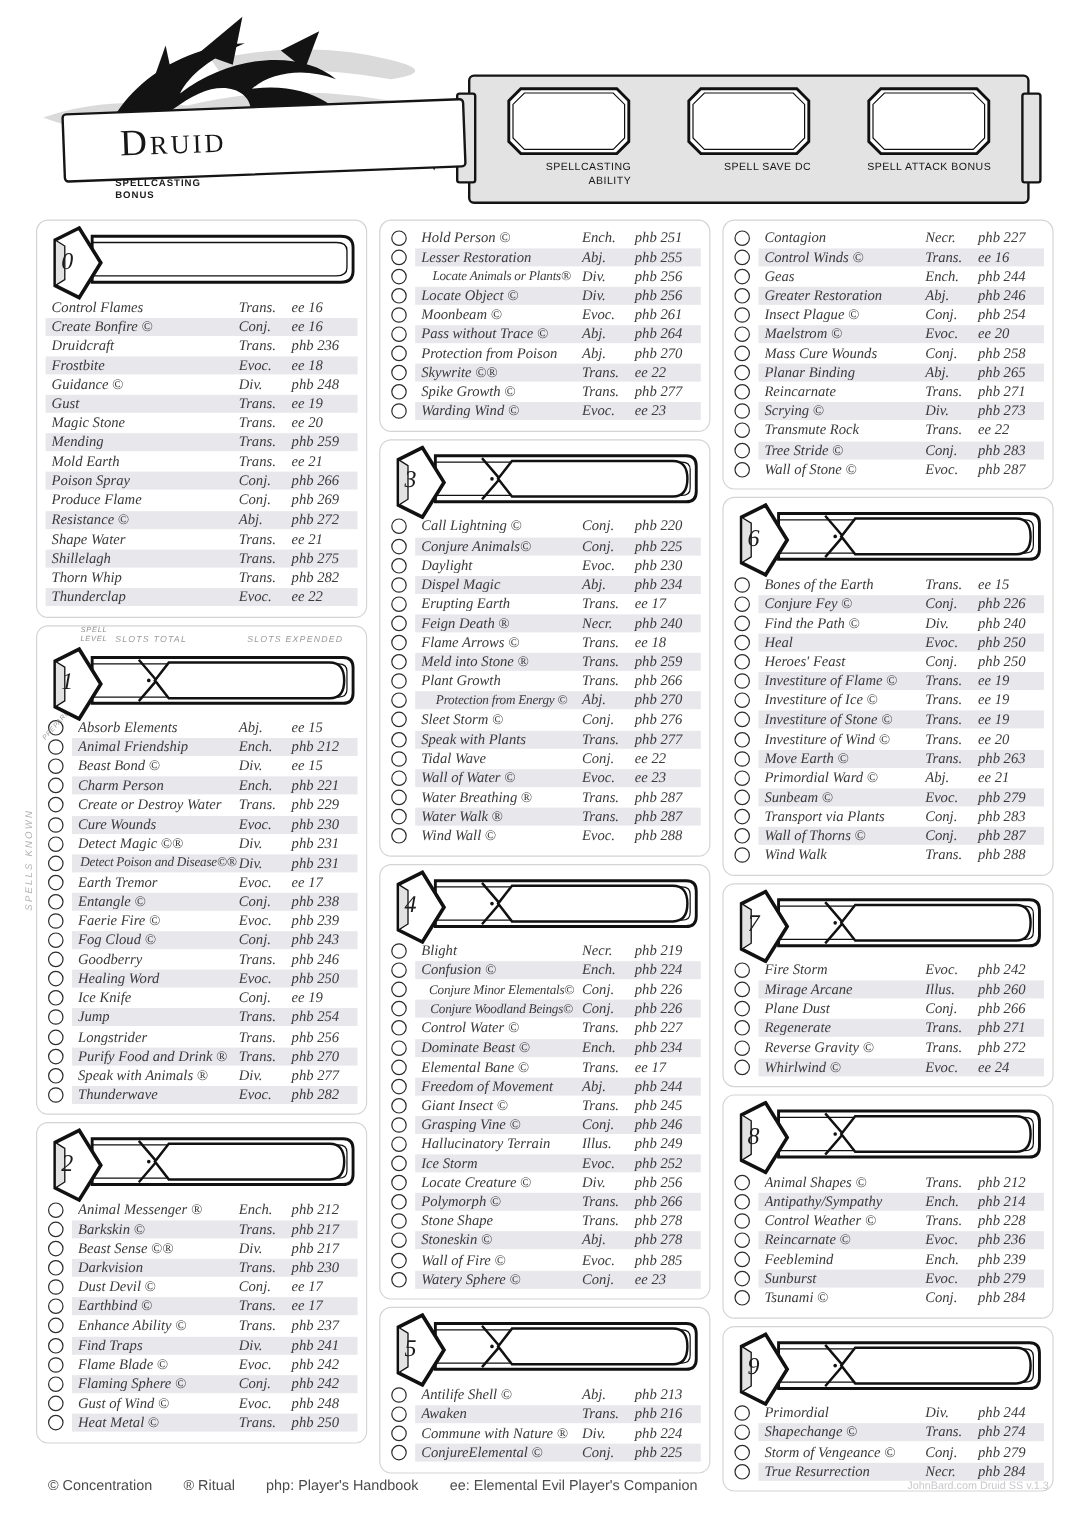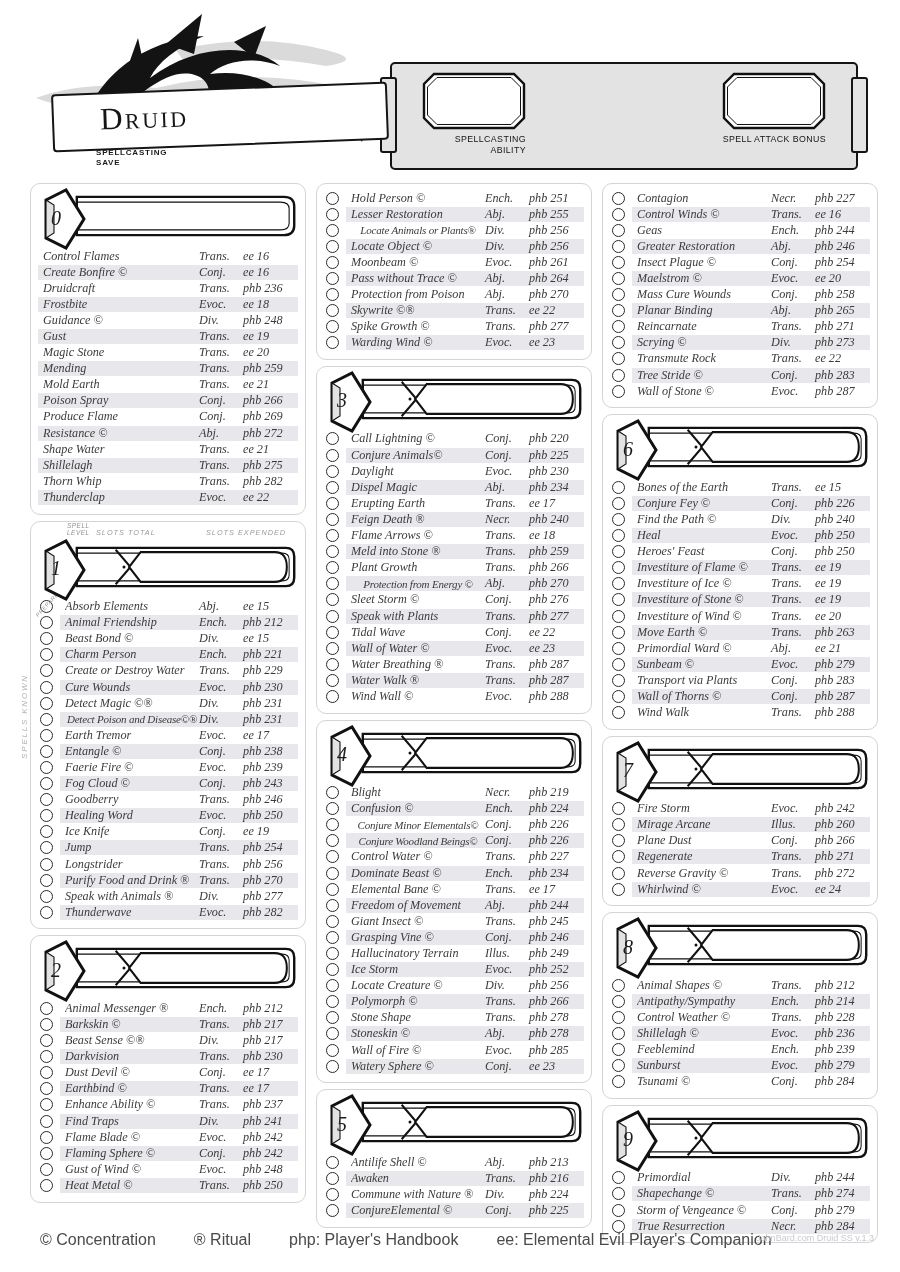--- a/index.html
+++ b/index.html
@@ -53,21 +53,21 @@
   .chk{width:11px;height:11px;border:1.6px solid #2b2b2b;border-radius:50%;margin:0 7px 0 2px;flex:none;background:#fff;}
   .rbody{flex:1;display:flex;align-items:center;height:15px;padding:0 3px 0 5px;
          font-family:"Liberation Serif",serif;font-size:12.2px;color:#3b3b3b;min-width:0;}
   .rbody.stripe{background:#e8e8ec;}
   .sname{flex:1;white-space:nowrap;overflow:hidden;}
   .sname.tight{font-size:11px;letter-spacing:-.2px;text-align:center;}
   .sschool{width:44px;flex:none;}
   .sref{width:52px;flex:none;}
 
   
-  .legend{position:absolute;left:40px;top:1231px;display:flex;gap:38px;font-size:16px;color:#4a4a4a;}
+  .legend{position:absolute;left:40px;top:1231px;display:flex;gap:26px;font-size:12px;color:#4a4a4a;}
   .credit{position:absolute;right:26px;top:1233px;font-size:9px;color:#c9c9cc;}
 </style>
 </head>
 <body>
 
 <div class="art">
   <svg viewBox="0 0 370 168" width="370" height="168">
     <g fill="#dadada">
       <path d="M10 96 Q60 78 130 86 Q220 64 320 86 Q355 96 330 106 Q240 92 150 106 Q60 116 10 96 Z"></path>
       <path d="M150 48 Q230 30 300 48 Q340 58 300 64 Q220 50 160 62 Z"></path>
@@ -84,34 +84,43 @@
       <circle cx="312" cy="88" r="2.4"></circle>
       <circle cx="258" cy="130" r="2"></circle>
       <path d="M322 118 C340 96 360 100 366 124 C352 114 340 120 336 140 Z"></path>
     </g>
   </svg>
 </div>
 
 <div class="ribbon">
   <div class="ribbon-text">Druid</div>
 </div>
-<div class="class-caption">SPELLCASTING SAVE</div>
+<div class="class-caption">SPELLCASTING BONUS</div>
 
 <div class="stat-strip">
   <div class="strip-cap left"></div>
   <div class="strip-cap right"></div>
 
   <div class="stat-box sb0">
     <div class="oct">
       <svg viewBox="0 0 104 58">
           <polygon points="12,2 92,2 102,12 102,46 92,56 12,56 2,46 2,12" fill="#fff" stroke="#111" stroke-width="2.4"></polygon>
           <polygon points="15,5.5 89,5.5 98.5,15 98.5,43 89,52.5 15,52.5 5.5,43 5.5,15" fill="none" stroke="#111" stroke-width="1"></polygon>
         </svg>
     </div>
     <div class="stat-label">SPELLCASTING ABILITY</div>
+  </div>
+  <div class="stat-box sb1">
+    <div class="oct">
+      <svg viewBox="0 0 104 58">
+          <polygon points="12,2 92,2 102,12 102,46 92,56 12,56 2,46 2,12" fill="#fff" stroke="#111" stroke-width="2.4"></polygon>
+          <polygon points="15,5.5 89,5.5 98.5,15 98.5,43 89,52.5 15,52.5 5.5,43 5.5,15" fill="none" stroke="#111" stroke-width="1"></polygon>
+        </svg>
+    </div>
+    <div class="stat-label">SPELL SAVE DC</div>
   </div>
   <div class="stat-box sb2">
     <div class="oct">
       <svg viewBox="0 0 104 58">
           <polygon points="12,2 92,2 102,12 102,46 92,56 12,56 2,46 2,12" fill="#fff" stroke="#111" stroke-width="2.4"></polygon>
           <polygon points="15,5.5 89,5.5 98.5,15 98.5,43 89,52.5 15,52.5 5.5,43 5.5,15" fill="none" stroke="#111" stroke-width="1"></polygon>
         </svg>
     </div>
     <div class="stat-label">SPELL ATTACK BONUS</div>
   </div>
@@ -1381,21 +1390,21 @@
             <span class="chk"></span>
             <div class="rbody">
               <span class="sname">Control Weather ©</span>
               <span class="sschool">Trans.</span>
               <span class="sref">phb 228</span>
             </div>
           </div>
           <div class="srow">
             <span class="chk"></span>
             <div class="rbody stripe">
-              <span class="sname">Shillelagh ©</span>
+              <span class="sname">Reincarnate ©</span>
               <span class="sschool">Evoc.</span>
               <span class="sref">phb 236</span>
             </div>
           </div>
           <div class="srow">
             <span class="chk"></span>
             <div class="rbody">
               <span class="sname">Feeblemind</span>
               <span class="sschool">Ench.</span>
               <span class="sref">phb 239</span>

